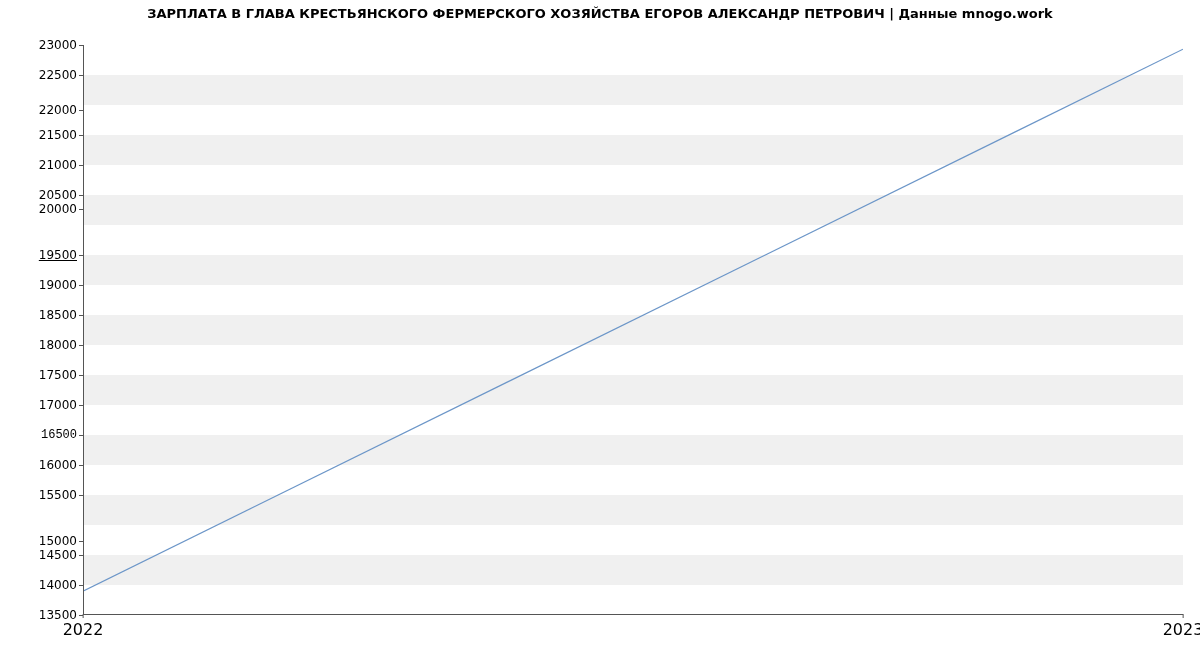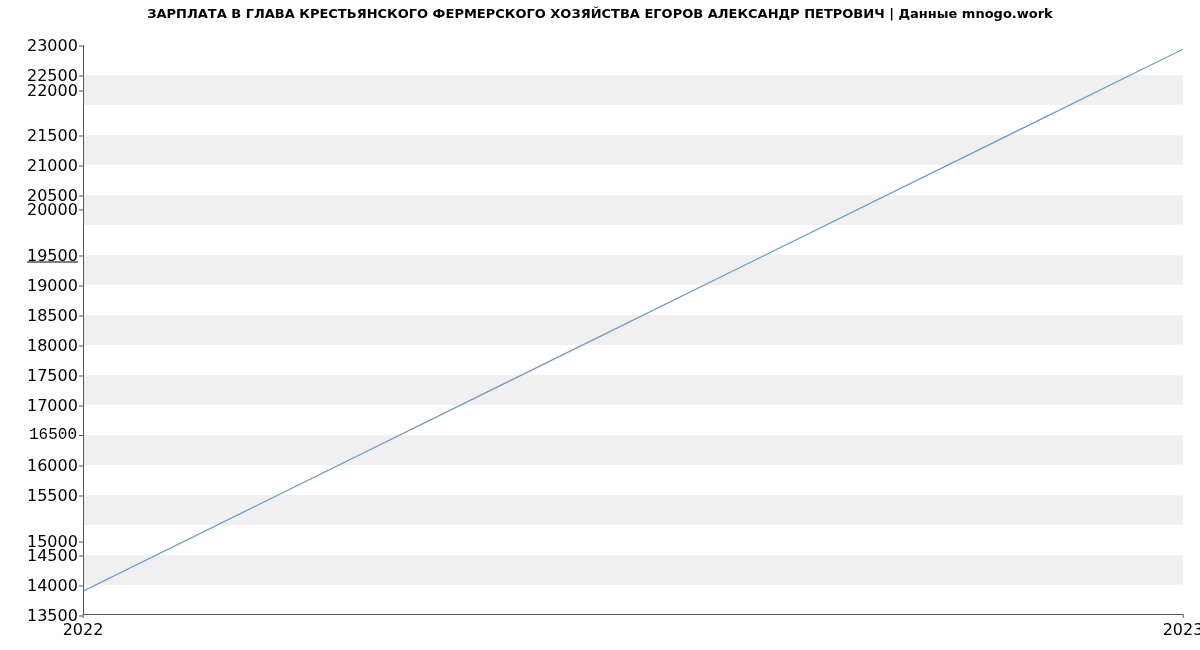--- a/index.html
+++ b/index.html
@@ -47,21 +47,21 @@
     left: 0;
     top: 0;
     width: 100%;
     height: 100%;
   }
   .ytick {
     position: absolute;
     right: 1123px; 
     text-align: right;
     width: 50px;
-    font-size: 16px;
+    font-size: 12px;
     transform: translateY(-50%);
   }
   .ytick .tickmark {
     position: absolute;
     right: -6px;
     top: 50%;
     width: 4px;
     height: 1px;
     background: #555;
   }
@@ -116,21 +116,21 @@
       <div class="ytick" style="top: 405px;">17000<span class="tickmark"></span></div>
       <div class="ytick" style="top: 375px;">17500<span class="tickmark"></span></div>
       <div class="ytick" style="top: 345px;">18000<span class="tickmark"></span></div>
       <div class="ytick" style="top: 315px;">18500<span class="tickmark"></span></div>
       <div class="ytick" style="top: 285px;">19000<span class="tickmark"></span></div>
       <div class="ytick" style="top: 255px; text-decoration: underline;">19500<span class="tickmark"></span></div>
       <div class="ytick" style="top: 209px;">20000<span class="tickmark"></span></div>
       <div class="ytick" style="top: 195px;">20500<span class="tickmark"></span></div>
       <div class="ytick" style="top: 165px; text-align: right;">21000<span class="tickmark"></span></div>
       <div class="ytick" style="top: 135px;">21500<span class="tickmark"></span></div>
-      <div class="ytick" style="top: 90px;">22000<span class="tickmark"></span></div>
+      <div class="ytick" style="top: 110px;">22000<span class="tickmark"></span></div>
       <div class="ytick" style="top: 75px;">22500<span class="tickmark"></span></div>
       <div class="ytick" style="top: 45px;">23000<span class="tickmark"></span></div>
     </div>
   <div id="xticks">
       <div class="xtick" style="left: 83px;">2022<span class="tickmark"></span></div>
       <div class="xtick" style="left: 1183px;">2023<span class="tickmark"></span></div>
     </div>
 </div>
 
 </body></html>

